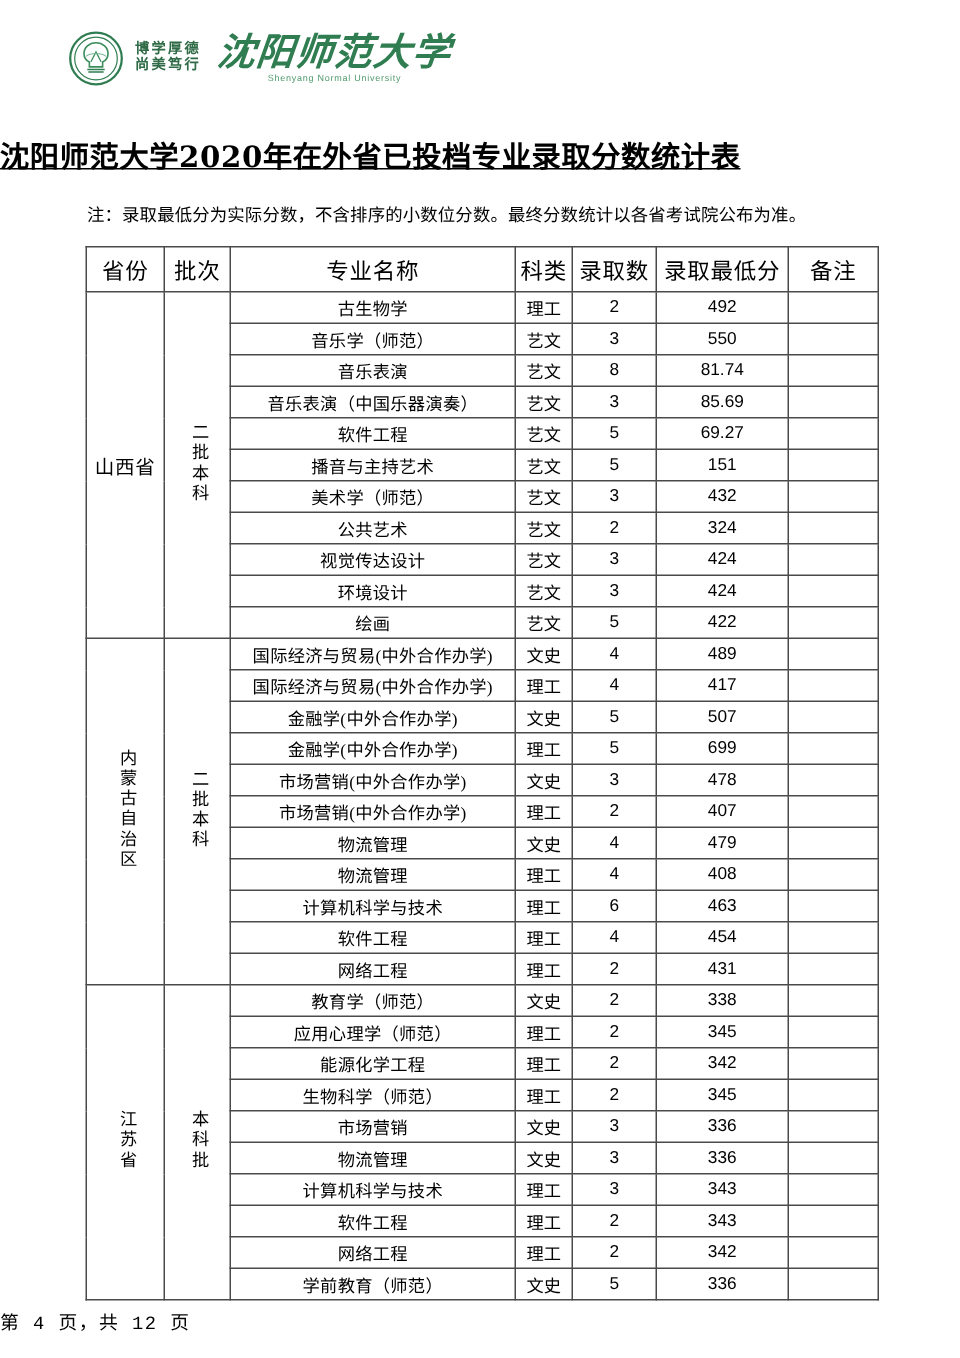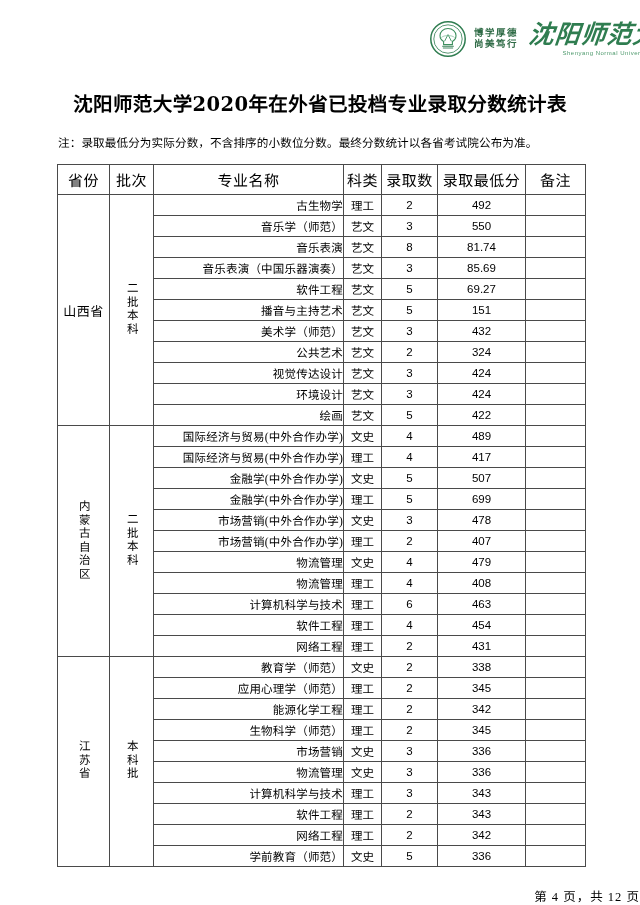--- a/index.html
+++ b/index.html
@@ -14,21 +14,21 @@
     color: #000000;
     overflow: hidden;
     position: relative;
   }
 
   
   .doc-header {
     height: 78px;
     display: flex;
     align-items: center;
-    justify-content: flex-end;
+    justify-content: flex-start;
     padding-top: 0;
     box-sizing: border-box;
   }
   .logo-block {
     display: flex;
     align-items: center;
     gap: 7px;
     transform: translateX(45px);
   }
   .logo-emblem {
@@ -69,26 +69,26 @@
   .logo-name-en {
     font-size: 6px;
     color: #4f9a6d;
     font-family: "Liberation Sans", sans-serif;
     letter-spacing: 0.5px;
     margin-top: 3px;
   }
 
   
   .doc-title {
-    text-align: center;
     font-size: 19.5px;
     font-weight: bold;
     letter-spacing: 0.4px;
     margin: 10px 0 0 0;
     font-family: "DejaVu Serif", "Liberation Serif", serif;
+    text-decoration: underline;
   }
 
   
   .doc-note {
     font-size: 11.6px;
     margin: 17px 0 0 0;
     padding-left: 58px;
     padding-right: 46px;
     letter-spacing: 0.1px;
     font-family: Liberation Sans, sans-serif;
@@ -125,21 +125,21 @@
   
   .col-prov  { width: 52px; }
   .col-batch { width: 44px; }
   .col-major { width: 190px; }
   .col-cat   { width: 38px; }
   .col-num   { width: 56px; }
   .col-score { width: 88px; }
   .col-note  { width: 60px; }
 
   td.cell-major {
-    text-align: right;
+    text-align: center;
     padding-left: 6px;
     letter-spacing: 0.2px;
     white-space: nowrap;
   }
   td.cell-cat,
   td.cell-num,
   td.cell-score,
   td.cell-note {
     text-align: center;
     vertical-align: middle;
@@ -162,25 +162,25 @@
     font-size: 11.5px;
   }
   .horiz-text {
     display: inline-block;
     font-size: 13px;
     letter-spacing: 0.5px;
   }
 
   
   .doc-footer {
-    text-align: right;
+    text-align: left;
     font-size: 12.5px;
-    margin-top: 19px;
+    margin-top: 4px;
     letter-spacing: 1px;
-    font-family: Liberation Serif, serif;
+    font-family: Liberation Mono, monospace;
   }
 </style>
 </head>
 <body>
 
 <div class="doc-header">
   <div class="logo-block">
 
     <div class="logo-emblem">
       <svg width="38" height="38" viewBox="0 0 38 38" aria-hidden="true">

